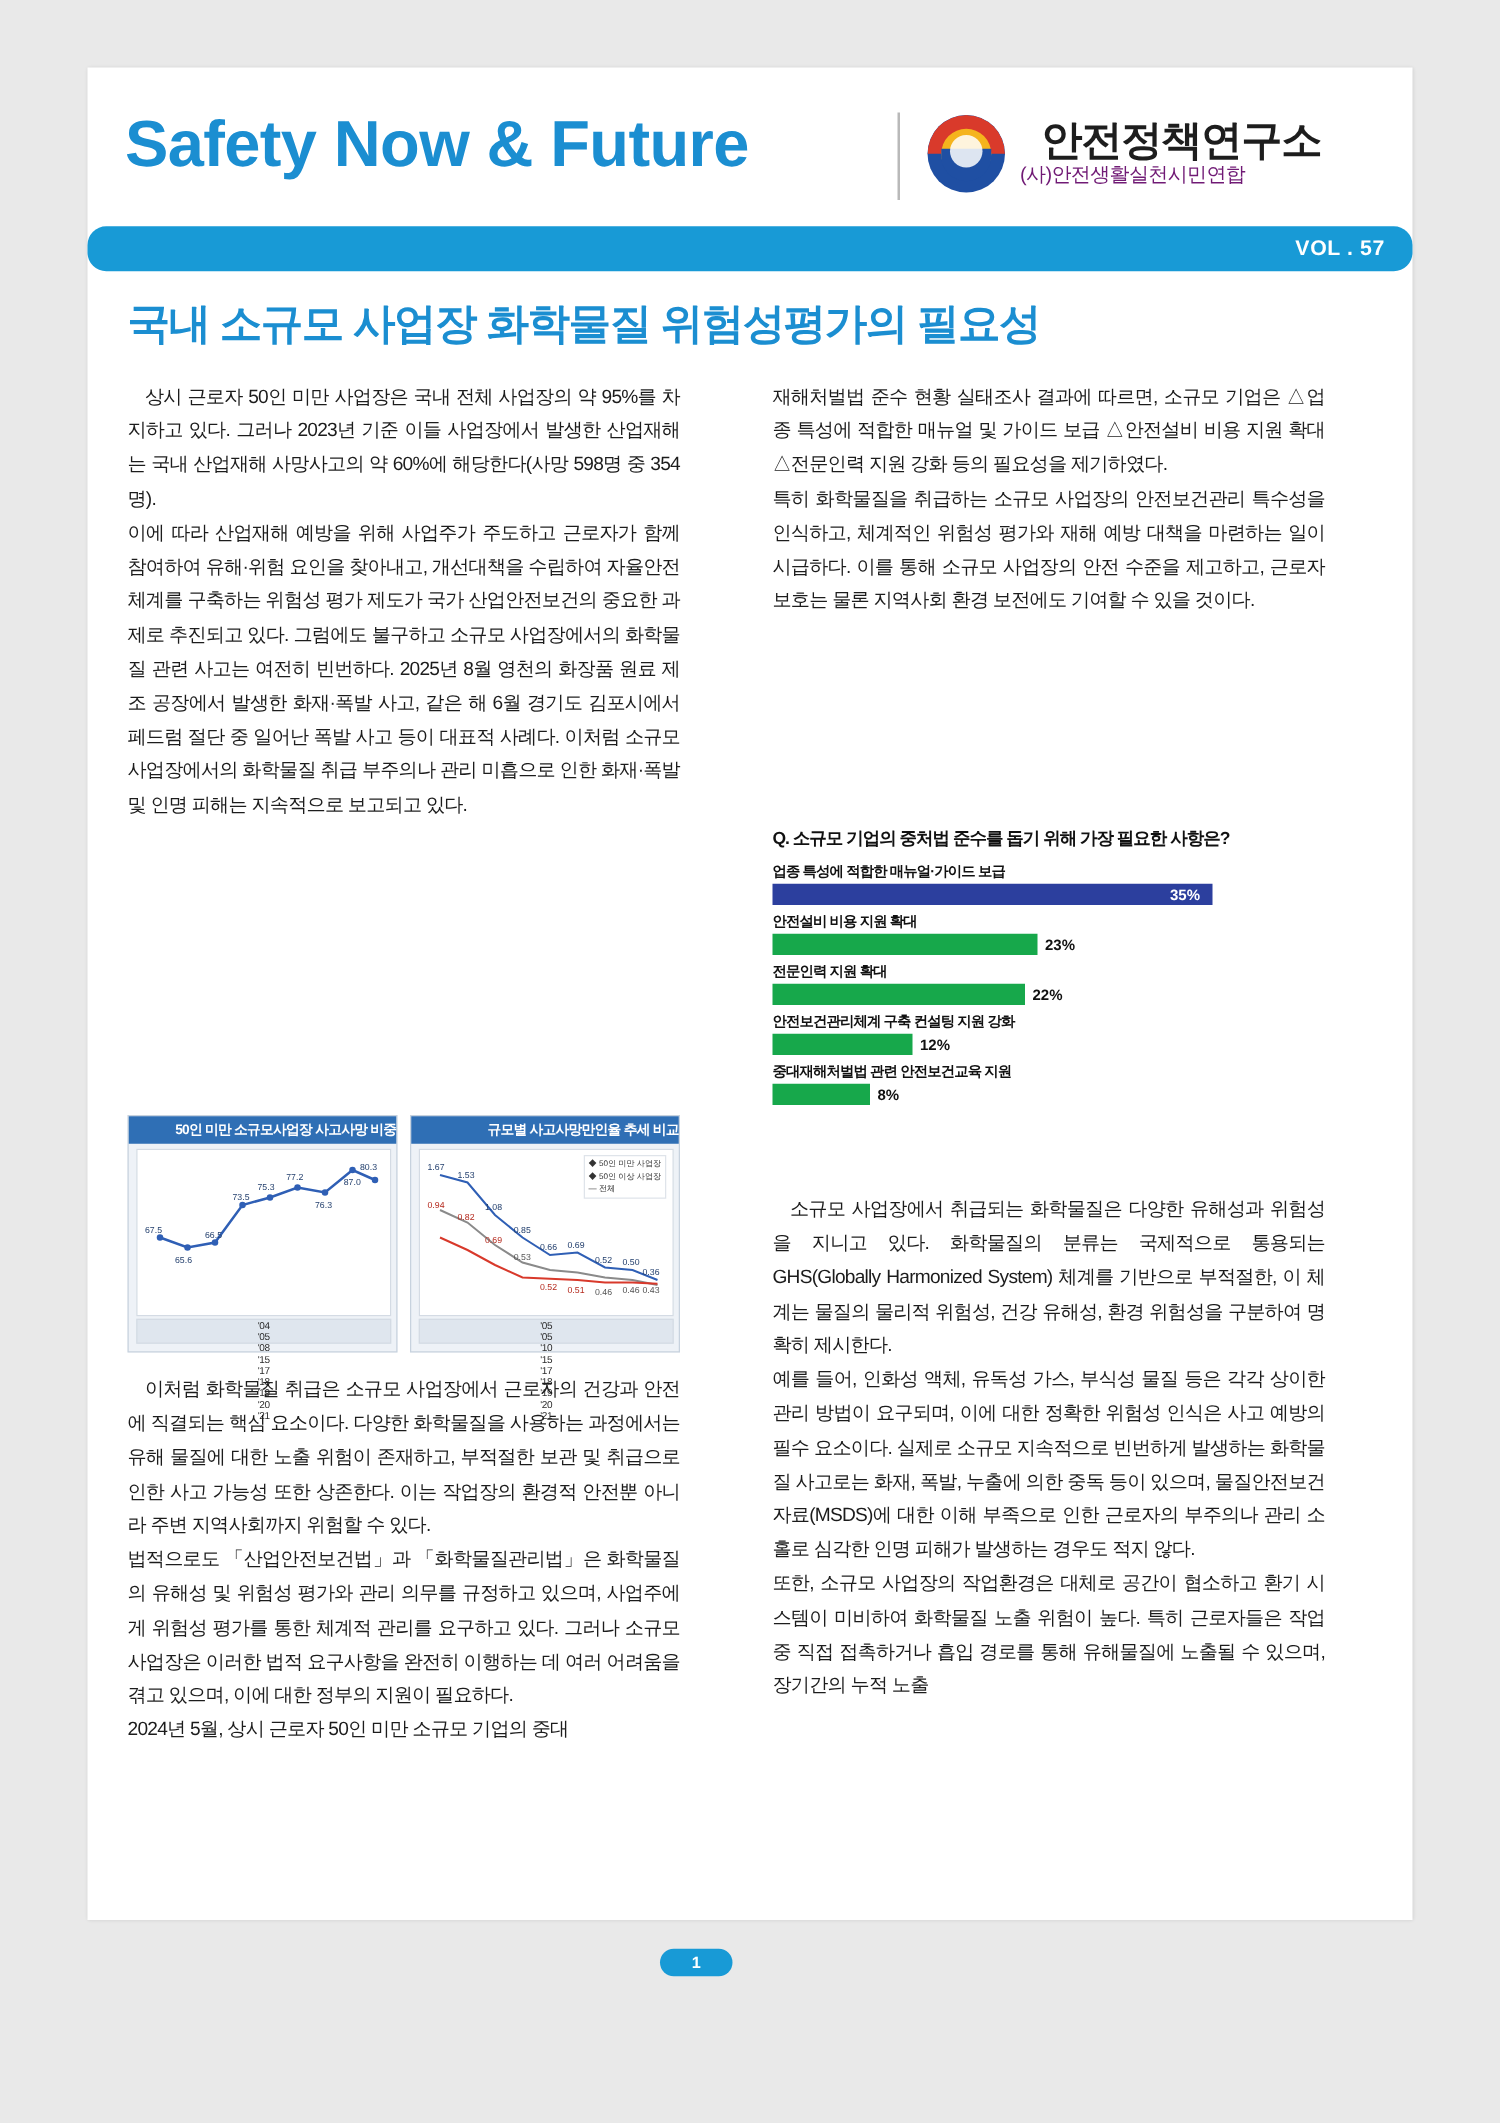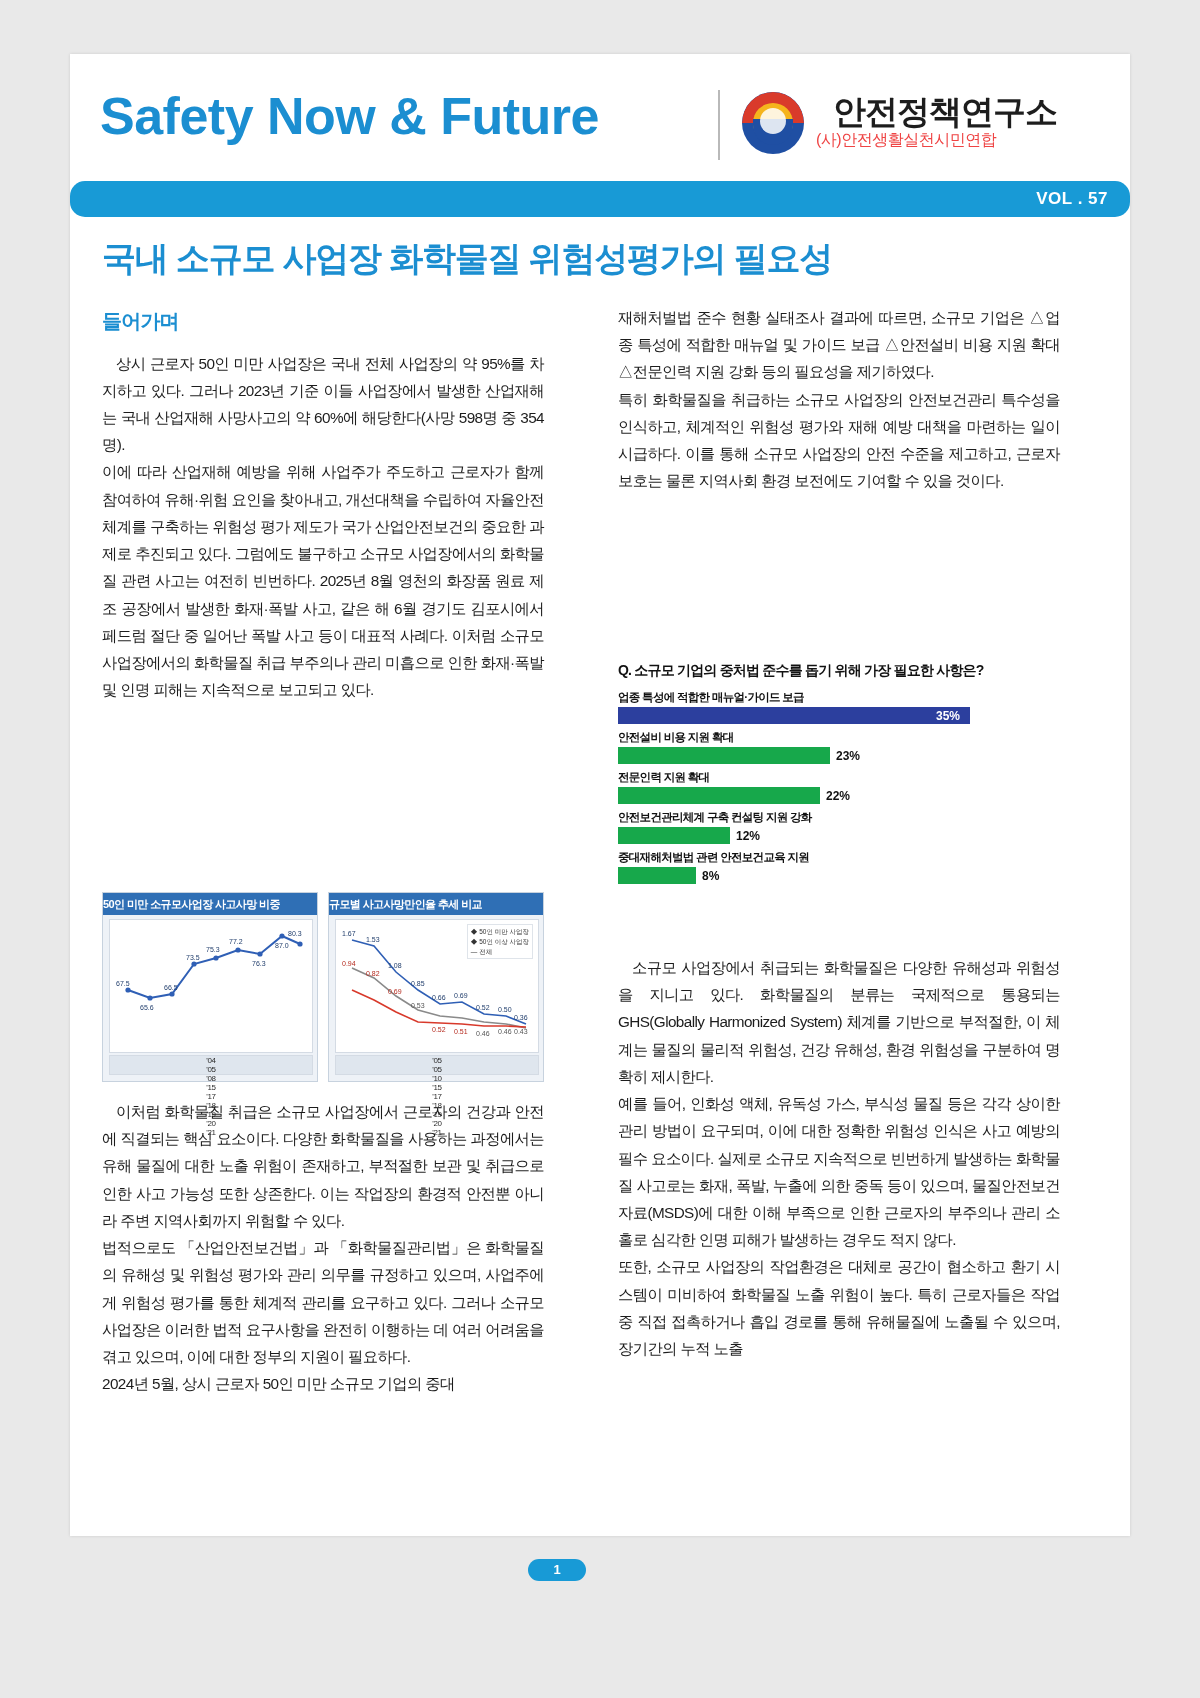--- a/index.html
+++ b/index.html
@@ -101,21 +101,21 @@
     font-weight: bold;
     color: #1d1d1d;
     letter-spacing: -1px;
     white-space: nowrap;
   }
   .logo-text-sub {
     position: absolute;
     left: 74px;
     top: 42px;
     font-size: 16px;
-    color: #ef4444;
+    color: #701a75;
     letter-spacing: -0.5px;
     white-space: nowrap;
   }
   
   .volbar {
     position: absolute;
     left: 0;
     top: 127px;
     width: 1060px;
     height: 36px;
@@ -185,21 +185,21 @@
   .mini-right { left: 226px; padding-left: 11px; }
   .mini-cap {
     position: absolute;
     left: 0; top: 0;
     width: 100%;
     height: 22px;
     background: #2f6fb5;
     color: #fff;
     font-size: 11px;
     font-weight: bold;
-    text-align: left;
+    text-align: right;
     line-height: 22px;
     letter-spacing: -0.6px;
     box-sizing: border-box;
   }
   .mini-plot {
     position: absolute;
     left: 6px; top: 26px;
     width: 204px;
     height: 134px;
     background: #ffffff;
@@ -315,21 +315,20 @@
       </div>
     </div>
 
     <div class="volbar">
       <span class="vol-text">VOL . 57</span>
     </div>
 
     <div class="article-title">국내 소규모 사업장 화학물질 위험성평가의 필요성</div>
 
     <div class="col col-left">
-      <div class="section-head">들어가며</div>
       <p class="para indent">상시 근로자 50인 미만 사업장은 국내 전체 사업장의 약 95%를 차지하고 있다. 그러나 2023년 기준 이들 사업장에서 발생한 산업재해는 국내 산업재해 사망사고의 약 60%에 해당한다(사망 598명 중 354명).</p>
       <p class="para">이에 따라 산업재해 예방을 위해 사업주가 주도하고 근로자가 함께 참여하여 유해·위험 요인을 찾아내고, 개선대책을 수립하여 자율안전체계를 구축하는 위험성 평가 제도가 국가 산업안전보건의 중요한 과제로 추진되고 있다. 그럼에도 불구하고 소규모 사업장에서의 화학물질 관련 사고는 여전히 빈번하다. 2025년 8월 영천의 화장품 원료 제조 공장에서 발생한 화재·폭발 사고, 같은 해 6월 경기도 김포시에서 페드럼 절단 중 일어난 폭발 사고 등이 대표적 사례다. 이처럼 소규모 사업장에서의 화학물질 취급 부주의나 관리 미흡으로 인한 화재·폭발 및 인명 피해는 지속적으로 보고되고 있다.</p>
     </div>
 
     <div class="fig-pair">
 
       <div class="mini-chart mini-left">
         <div class="mini-cap">50인 미만 소규모사업장 사고사망 비중</div>
         <div class="mini-plot">
           <svg width="202" height="132" viewBox="0 0 202 132">

